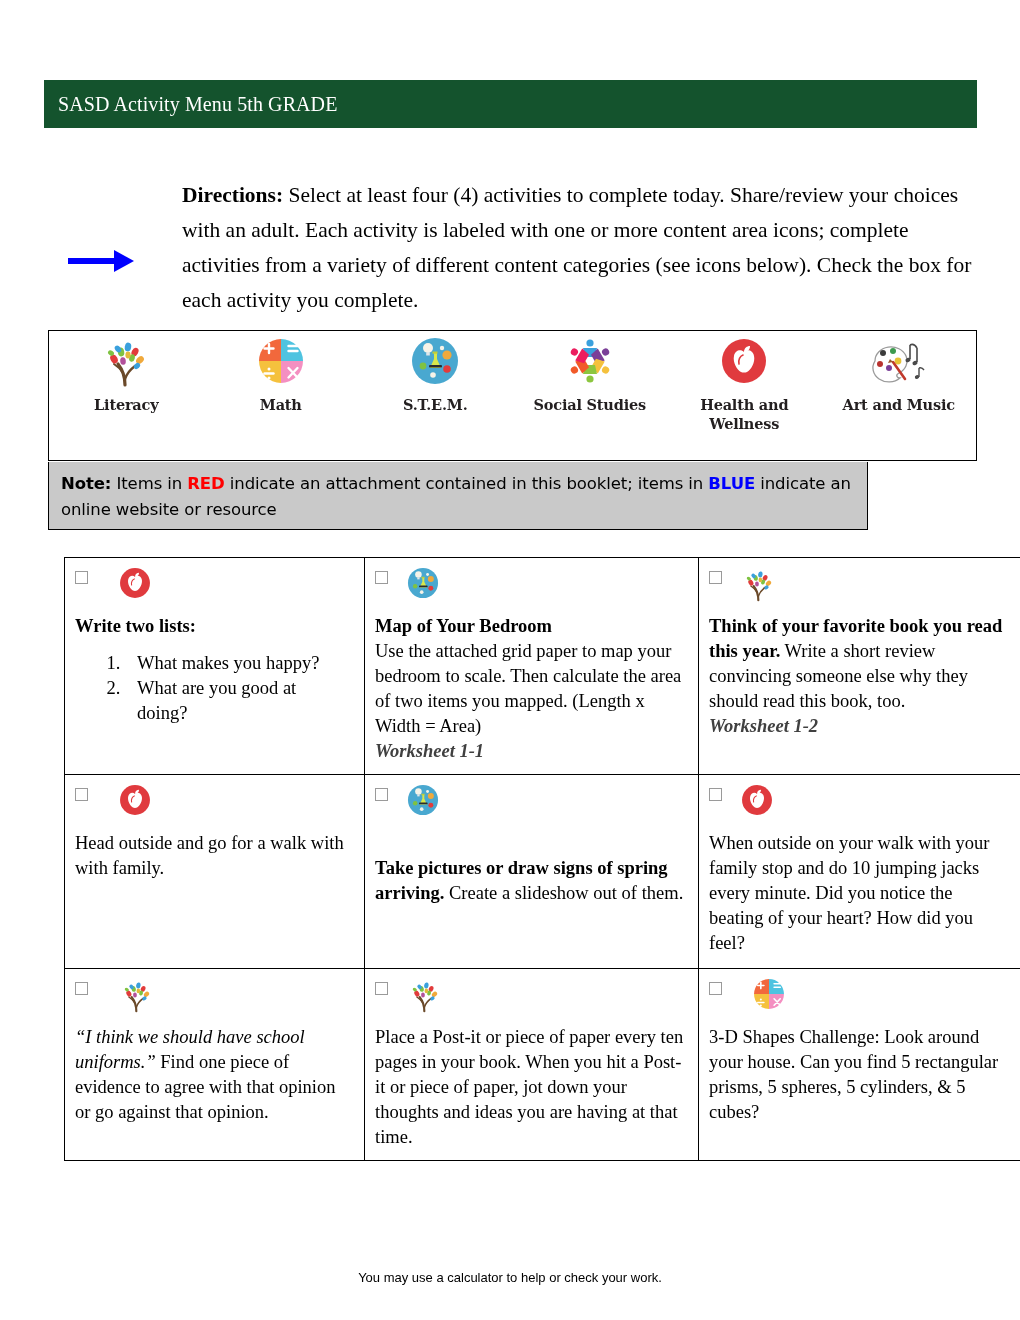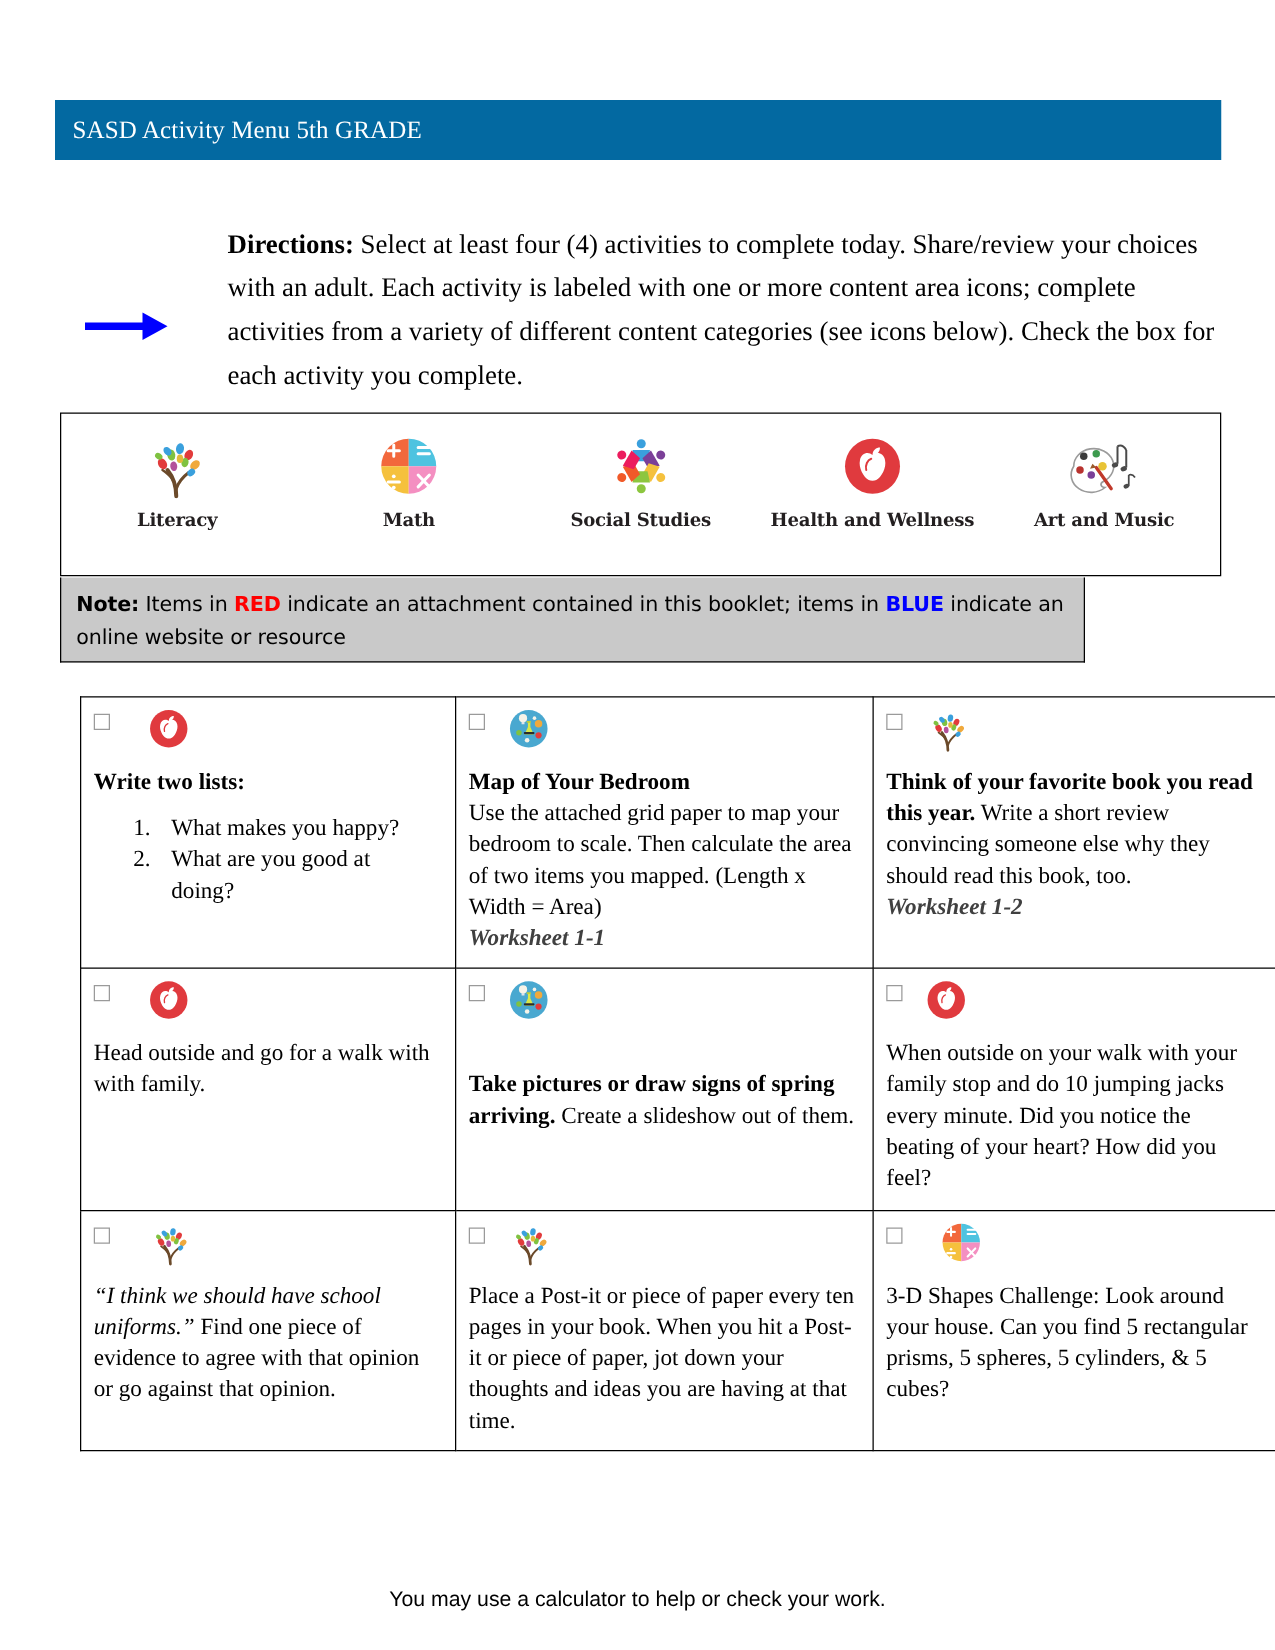--- a/index.html
+++ b/index.html
@@ -11,21 +11,21 @@
     font-family: "Liberation Serif", serif;
     position: relative;
     overflow: hidden;
   }
 
   
   .header-bar {
     position: absolute;
     left: 44px; top: 80px;
     width: 933px; height: 48px;
-    background: #0369a1;
+    background: #14532d;
     display: flex;
     align-items: center;
   }
   .header-title {
     color: #ffffff;
     font-family: "Liberation Serif", serif;
     font-size: 20px;
     padding-left: 14px;
     letter-spacing: 0.1px;
   }
@@ -53,21 +53,21 @@
 
   
   .legend-box {
     position: absolute;
     left: 48px; top: 330px;
     width: 929px; height: 131px;
     border: 1px solid #000;
     background: #fff;
     display: flex;
     align-items: flex-start;
-    padding-top: 14px;
+    padding-top: 2px;
   }
   .legend-item {
     flex: 1 1 0;
     display: flex;
     flex-direction: column;
     align-items: center;
     justify-content: flex-start;
   }
   .legend-art { height: 56px; display: flex; align-items: center; justify-content: center; }
   .legend-label {
@@ -160,21 +160,21 @@
   }
   ol.numlist li { padding-left: 12px; }
 
   
   .footer-note {
     position: absolute;
     left: 0; top: 1270px;
     width: 1020px;
     text-align: center;
     font-family: "Liberation Sans", sans-serif;
-    font-size: 17px;
+    font-size: 13px;
     color: #000;
   }
 </style>
 </head>
 <body>
 
 <div class="header-bar">
   <div class="header-title">SASD Activity Menu 5th GRADE</div>
 </div>
 
@@ -233,20 +233,38 @@
           <path d="M8.5 37.5 H17.5"></path>
           <path d="M32.5 32 L41.5 41.5 M41.5 32 L32.5 41.5"></path>
         </g>
         <circle cx="13" cy="33" r="1.5" fill="#fff"></circle>
         <circle cx="13" cy="42" r="1.5" fill="#fff"></circle>
       </svg>
     </div>
     <div class="legend-label">Math</div>
   </div>
 
+  <div class="legend-item">
+    <div class="legend-art">
+      <svg width="52" height="52" viewBox="0 0 52 52">
+        <circle cx="26" cy="26" r="23" fill="#49a8d0"></circle>
+        <circle cx="19" cy="13" r="5" fill="#f6f3e8"></circle>
+        <rect x="17.2" y="17.5" width="3.6" height="3" fill="#dfe6ea"></rect>
+        <path d="M25 18 l0 6 -4 9 h11 l-4 -9 0 -6 z" fill="#d8e84b"></path>
+        <rect x="23.5" y="16.5" width="5" height="2.2" fill="#bfce3a"></rect>
+        <circle cx="38" cy="20" r="4.6" fill="#f0a93c"></circle>
+        <rect x="20" y="30" width="13" height="2.6" rx="1" fill="#2b2b2b"></rect>
+        <circle cx="14" cy="31" r="3.4" fill="#7fc241"></circle>
+        <circle cx="38" cy="34" r="3.8" fill="#e23b3b"></circle>
+        <circle cx="24" cy="40" r="2.8" fill="#f6f3e8"></circle>
+        <circle cx="33" cy="13" r="2.2" fill="#f6f3e8"></circle>
+      </svg>
+    </div>
+    <div class="legend-label">S.T.E.M.</div>
+  </div>
 
   <div class="legend-item">
     <div class="legend-art">
       <svg width="54" height="52" viewBox="0 0 54 52">
         <g>
           <g transform="translate(27,26) rotate(0) translate(-27,-26)">
             <circle cx="27" cy="8" r="3.6" fill="#3aa0dd"></circle>
               <path d="M20 13 h14 l-2 9 h-10 z" fill="#3aa0dd"></path>
           </g>
           <g transform="rotate(60 27 26)">

